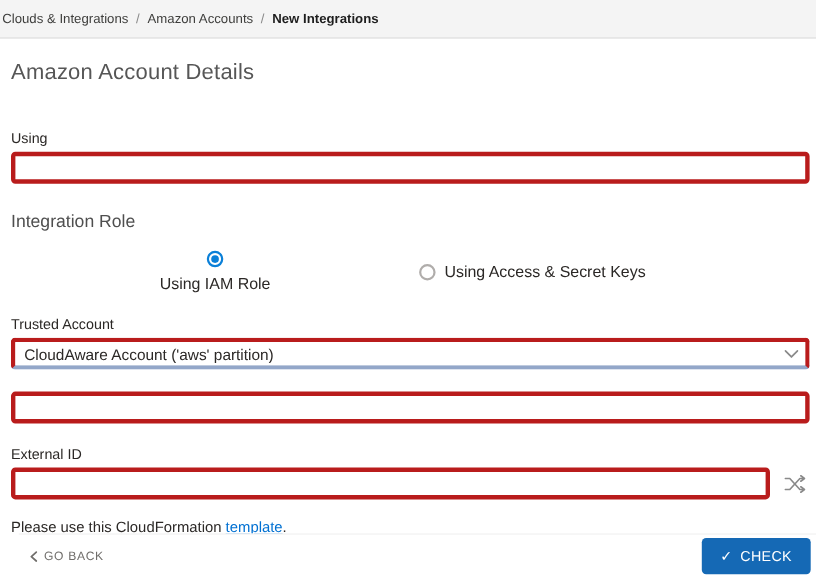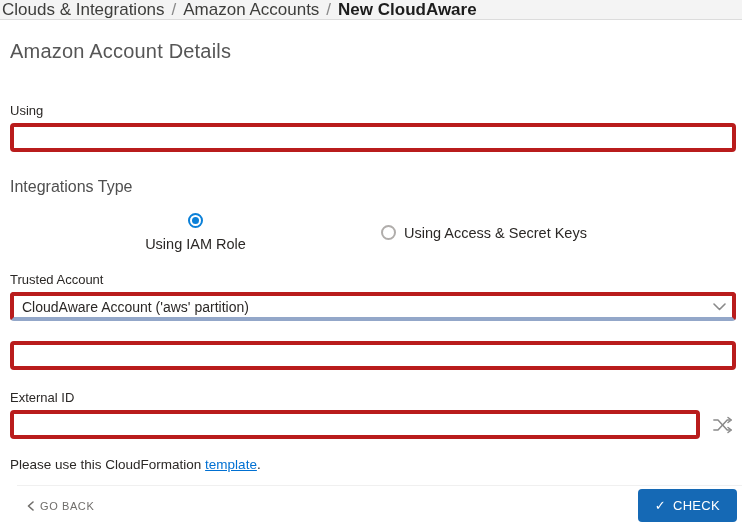--- a/index.html
+++ b/index.html
@@ -5,27 +5,27 @@
   * { box-sizing: border-box; margin: 0; padding: 0; }
   html, body { width: 742px; height: 531px; }
   body {
     font-family: "Liberation Sans", sans-serif;
     background: #ffffff;
     color: #2b2826;
     overflow: hidden;
     position: relative;
   }
   .breadcrumb-bar {
-    height: 20px;
+    height: 35px;
     background: #f4f4f4;
     border-bottom: 1px solid #dcdcdc;
     display: flex;
-    align-items: flex-start;
+    align-items: center;
     padding: 0 10px 0 2px;
-    font-size: 17px;
+    font-size: 12px;
     color: #3e3e3c;
   }
   .crumb { cursor: pointer; }
   .crumb.current { font-weight: 700; color: #1d1d1d; }
   .crumb-sep { margin: 0 7px; color: #8a8a8a; }
 
   .content { padding: 0 6px 0 10px; }
   .page-title {
     font-size: 20px;
     font-weight: 400;
@@ -153,32 +153,32 @@
   .check-btn .check-glyph { font-size: 13px; }
 </style>
 </head>
 <body>
 
 <div class="breadcrumb-bar">
   <span class="crumb">Clouds &amp; Integrations</span>
   <span class="crumb-sep">/</span>
   <span class="crumb">Amazon Accounts</span>
   <span class="crumb-sep">/</span>
-  <span class="crumb current">New CloudAware</span>
+  <span class="crumb current">New Integrations</span>
 </div>
 
 <div class="content">
   <h1 class="page-title">Amazon Account Details</h1>
 
   <div class="name-field">
     <label class="field-label">Using</label>
     <input class="text-input" type="text" placeholder="" style="">
   </div>
 
-  <h2 class="section-heading">Integrations Type</h2>
+  <h2 class="section-heading">Integration Role</h2>
 
   <div class="radio-row">
     <div class="radio-option">
       <input type="radio" name="integration-type" id="opt-iam" checked="" style="">
       <label class="radio-label" for="opt-iam">Using IAM Role</label>
     </div>
     <div class="radio-option">
       <input type="radio" name="integration-type" id="opt-keys" style="">
       <label class="radio-label" for="opt-keys">Using Access &amp; Secret Keys</label>
     </div>

